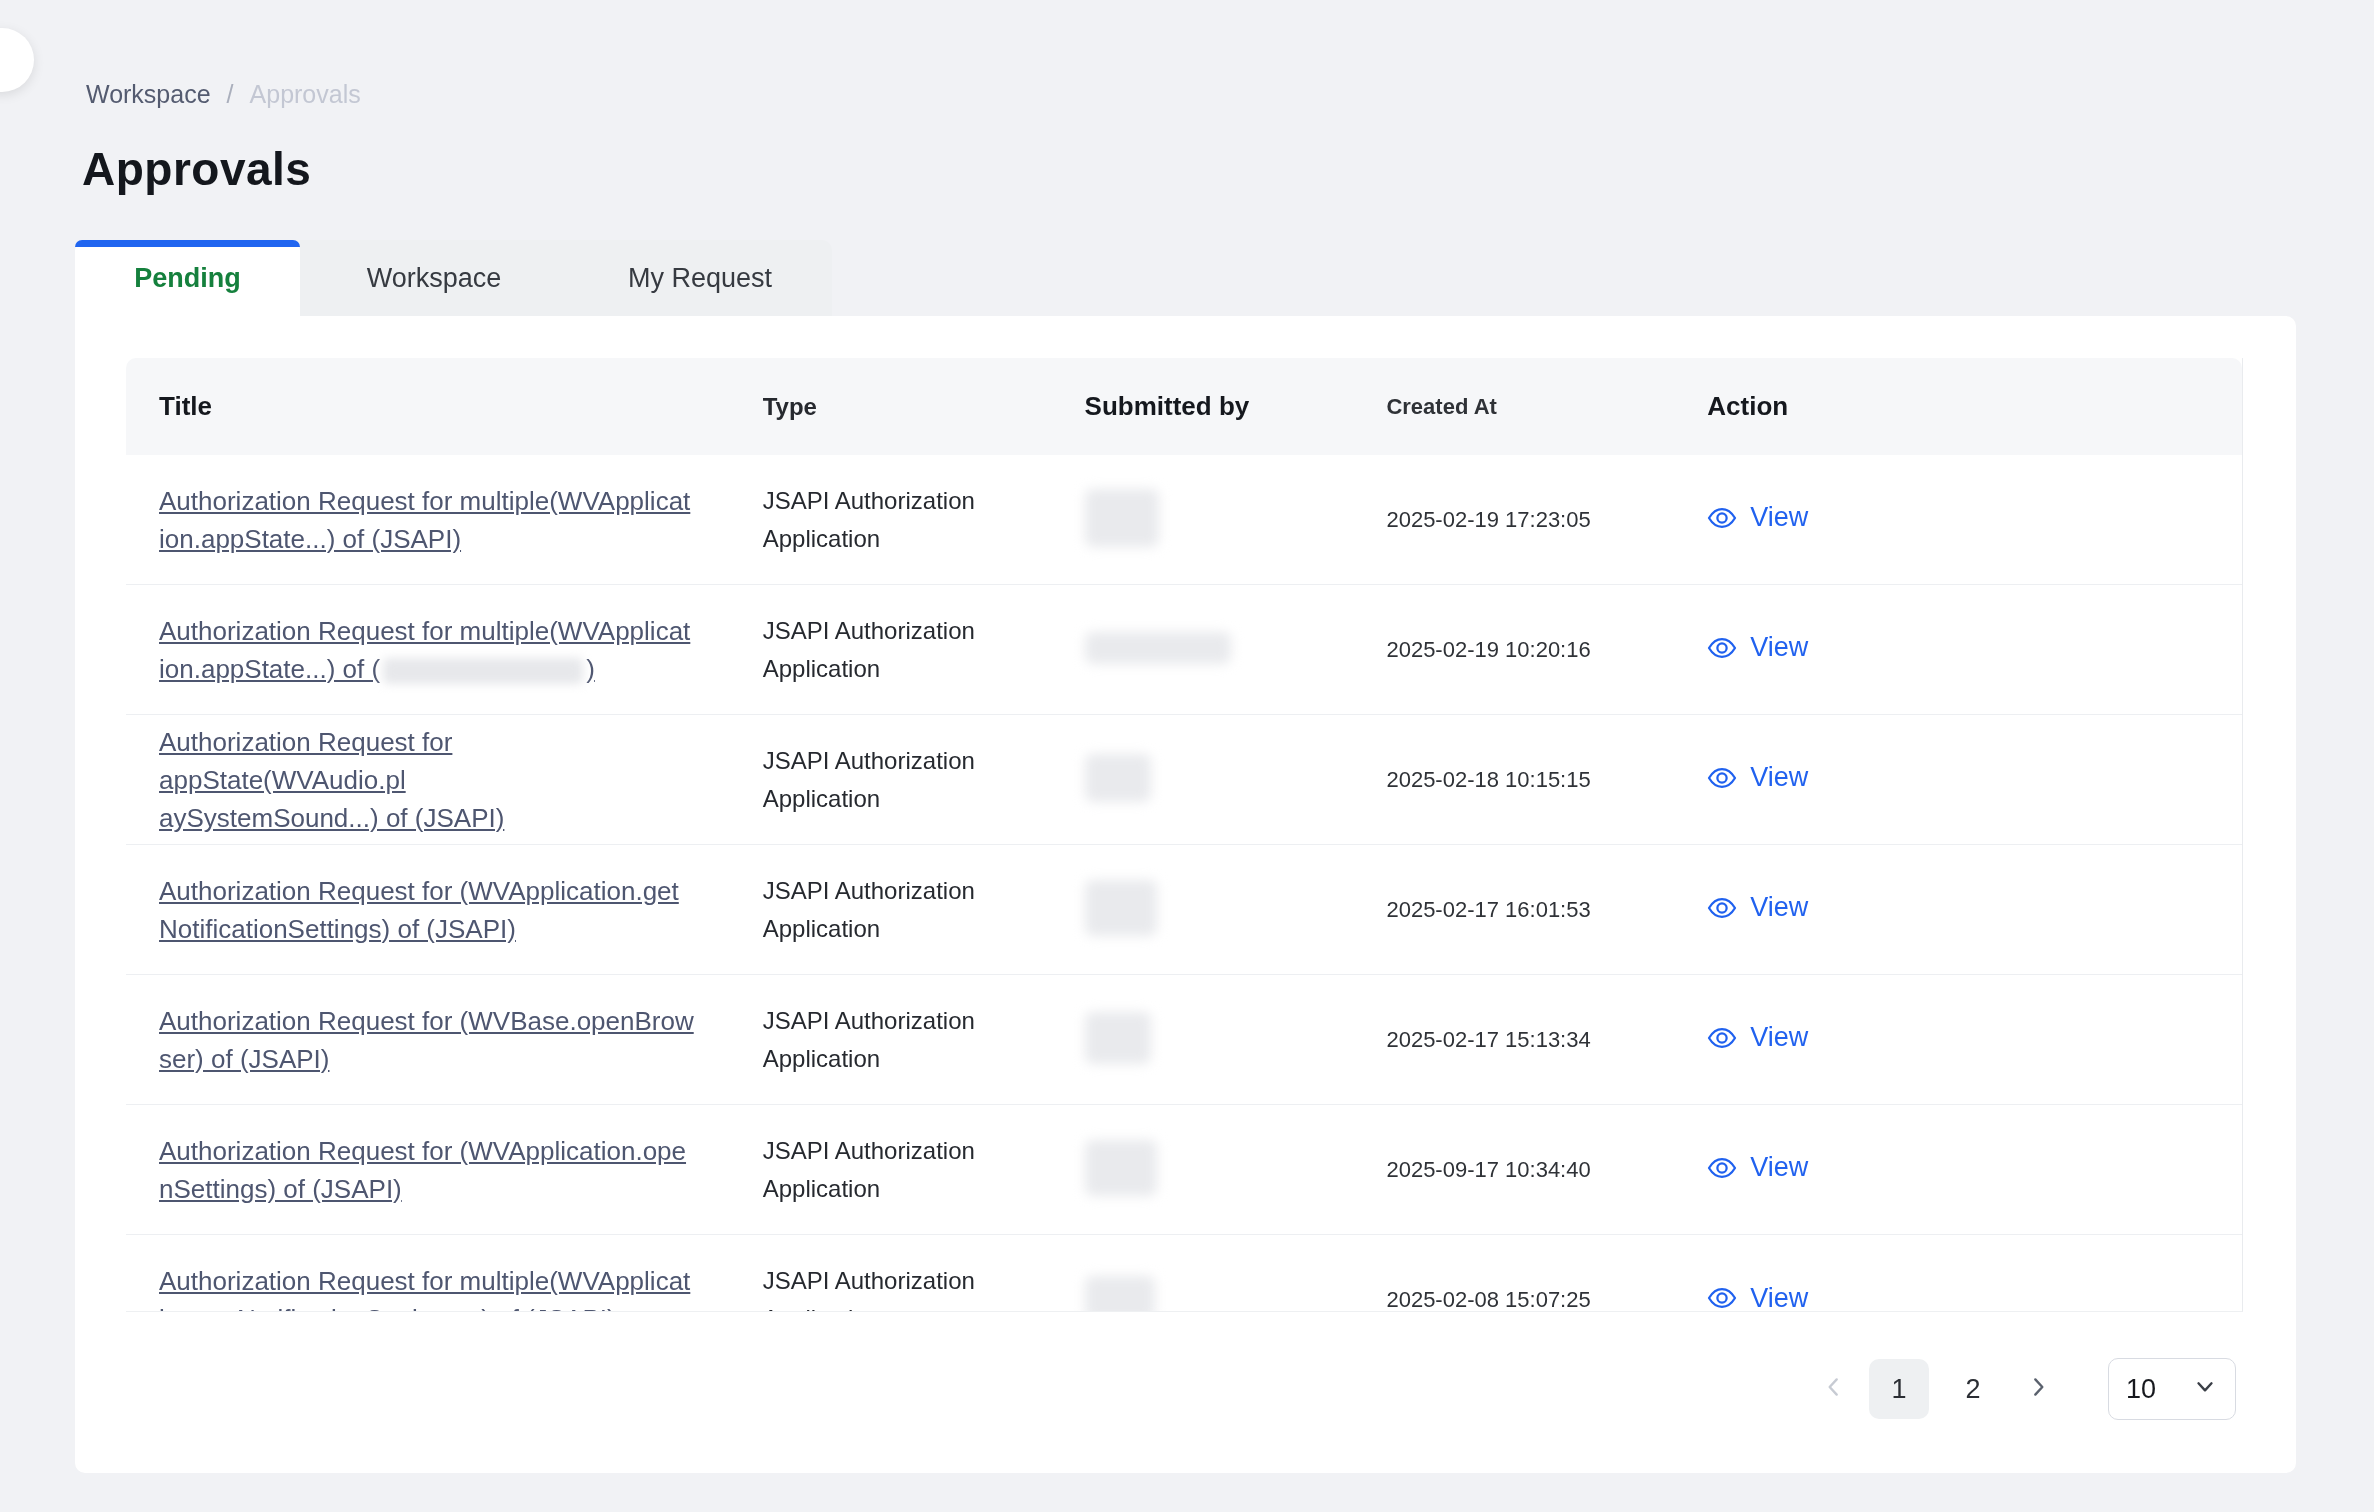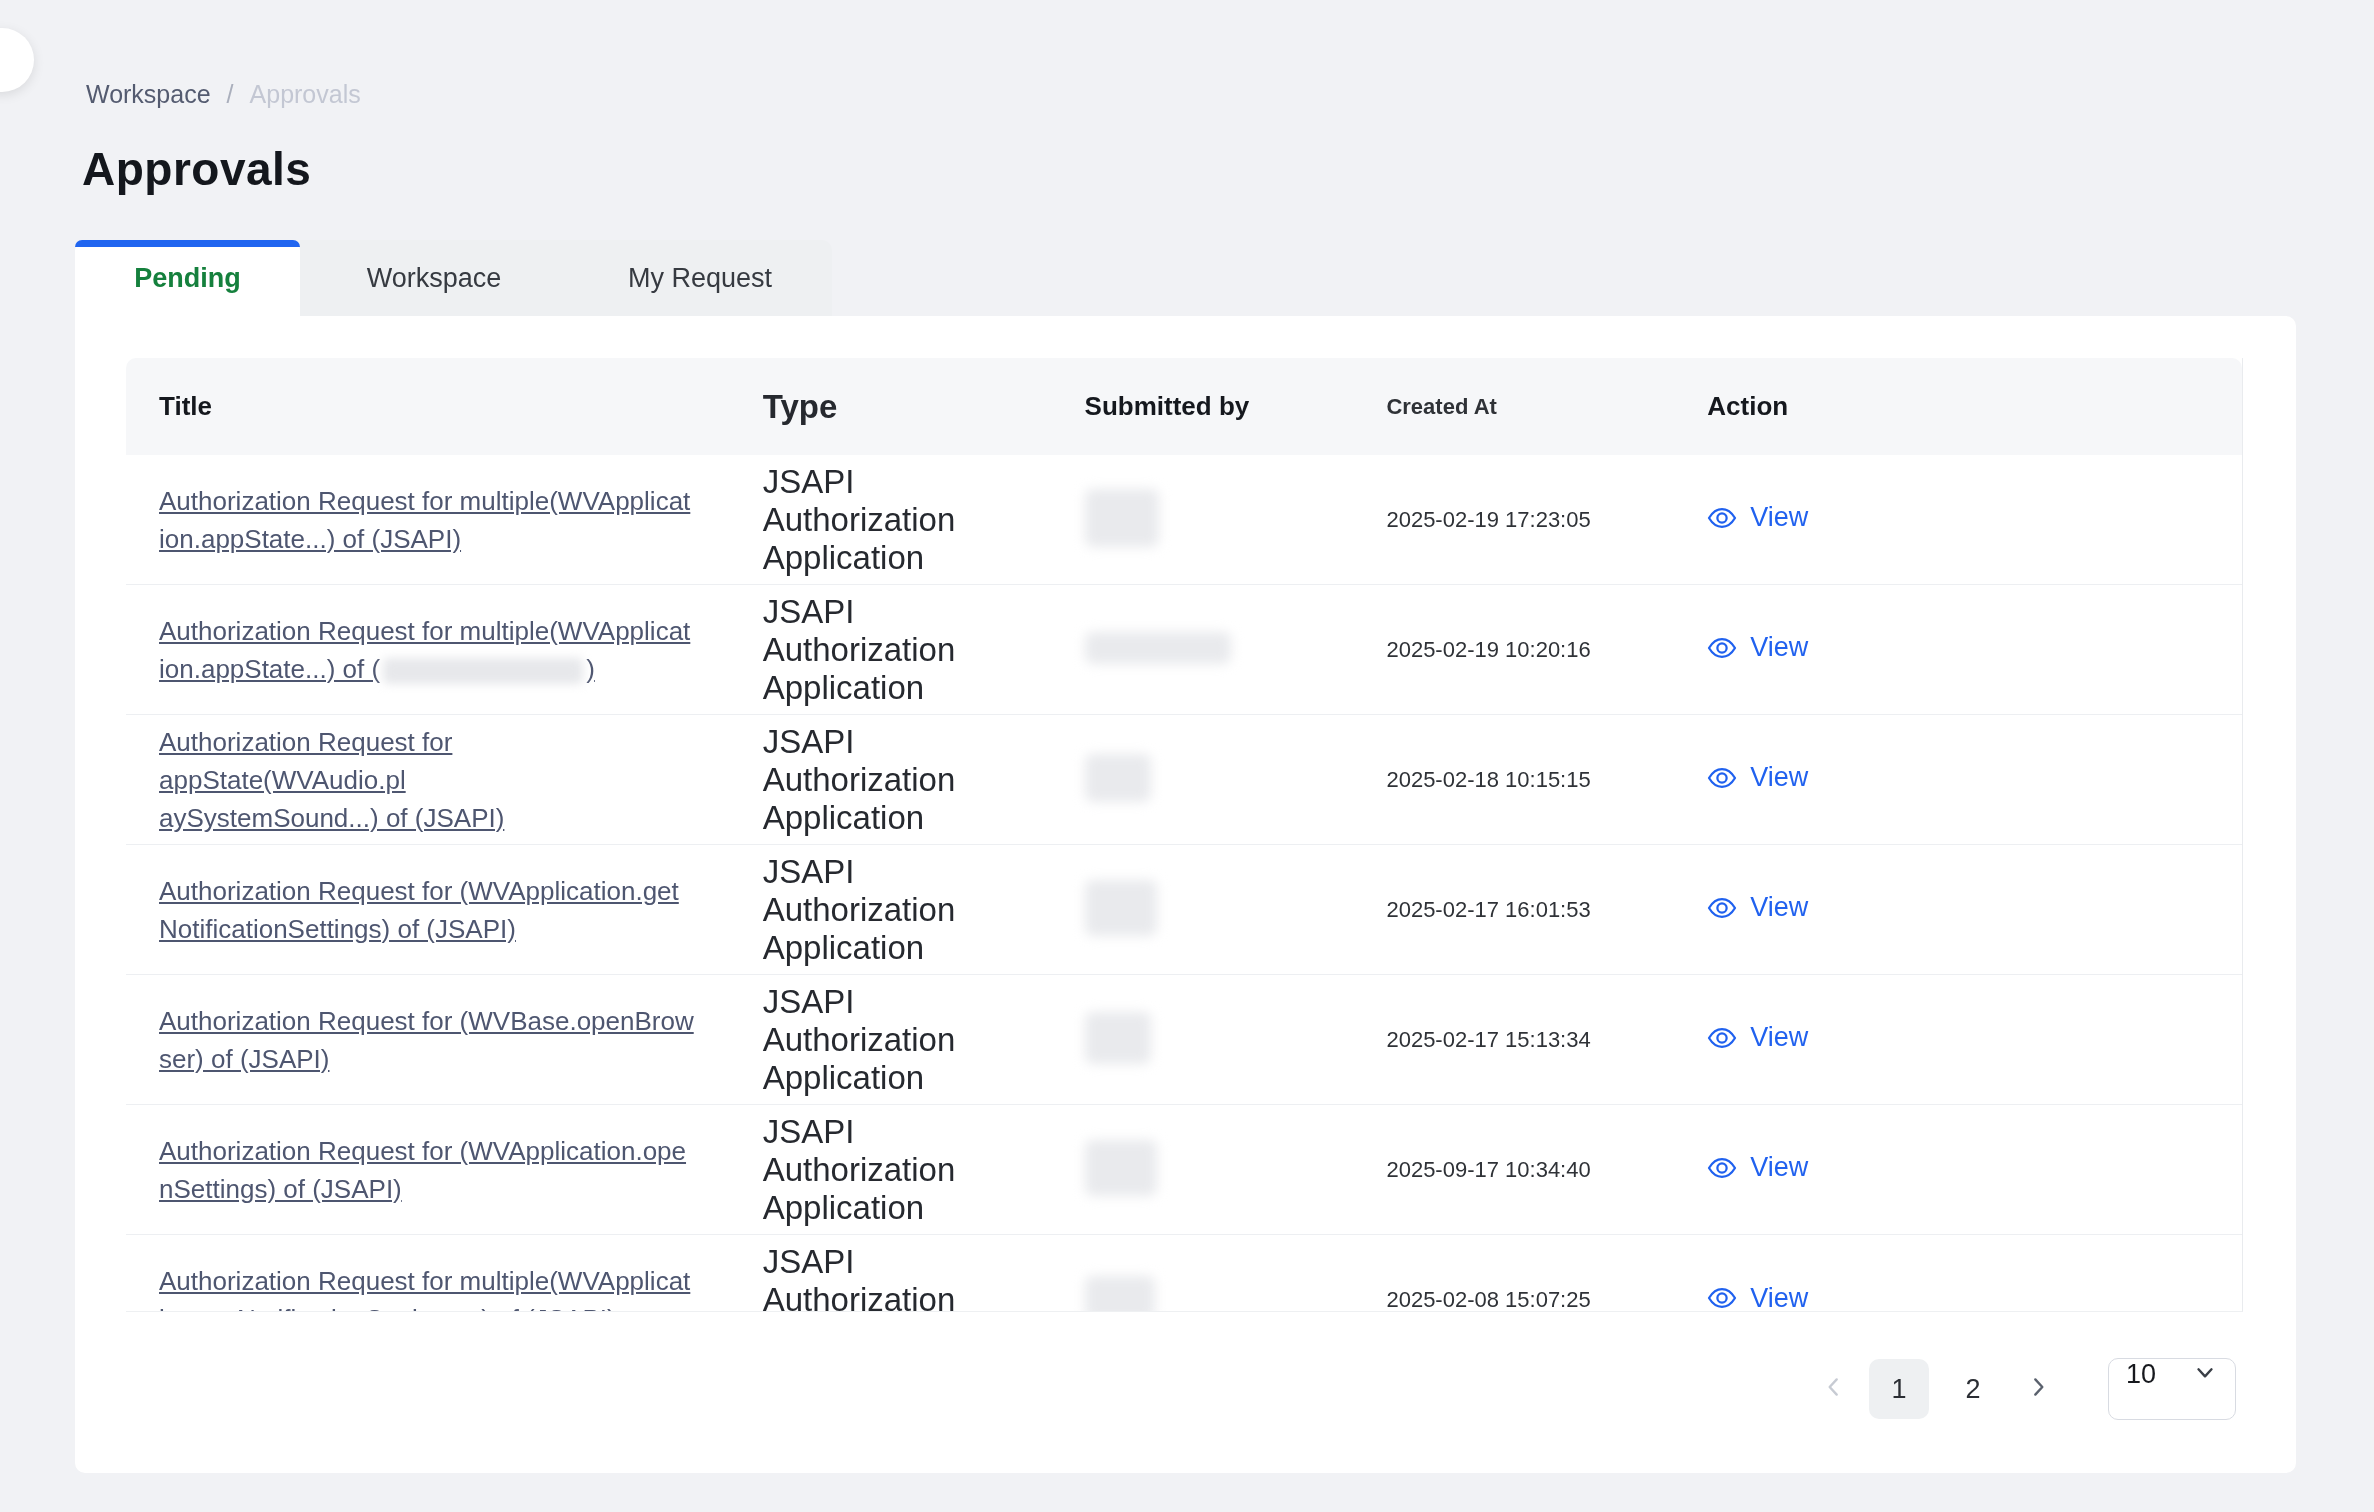--- a/index.html
+++ b/index.html
@@ -87,21 +87,21 @@
   .title-link {
     color: #4e5670; font-size: 26px; line-height: 38px;
     text-decoration: underline; cursor: pointer; display: inline-block;
   }
   .title-link .line { display: block; }
   .inline-redact {
     display: inline-block; height: 26px; vertical-align: middle;
     background: #e7e8eb; border-radius: 5px; filter: blur(5px);
     margin: 0 3px;
   }
-  .c-type { font-size: 33px; line-height: 38px; color: #26292f; }
+  .c-type { font-size: 24px; line-height: 38px; color: #26292f; }
   .c-type .tline { display: block; }
   .redact {
     display: inline-block; background: #e9eaed; border-radius: 8px;
     filter: blur(6px);
   }
   .c-created { font-size: 22px; color: #2f3237; white-space: nowrap; }
   .view-link {
     display: inline-flex; align-items: center; gap: 13px;
     color: #2061ef; font-size: 27px; cursor: pointer;
   }
@@ -121,21 +121,21 @@
   .pg-page {
     width: 60px; height: 60px; margin: 0 7px;
     display: flex; align-items: center; justify-content: center;
     font-size: 27px; color: #2b2e34; border-radius: 10px; cursor: pointer;
   }
   .pg-page.active { background: #eef0f2; }
   .page-size-select {
     margin-left: 42px;
     width: 128px; height: 62px;
     border: 1.5px solid #d8dbe2; border-radius: 10px; background: #ffffff;
-    display: flex; justify-content: center; gap: 36px;
+    display: flex; align-items: center; justify-content: center; gap: 36px;
     font-size: 27px; color: #17191e; cursor: pointer;
   }
   .page-size-select svg { color: #3a3f47; }
 </style>
 </head>
 <body>
 
 <div class="floating-circle"></div>
 
 <div class="breadcrumb">

